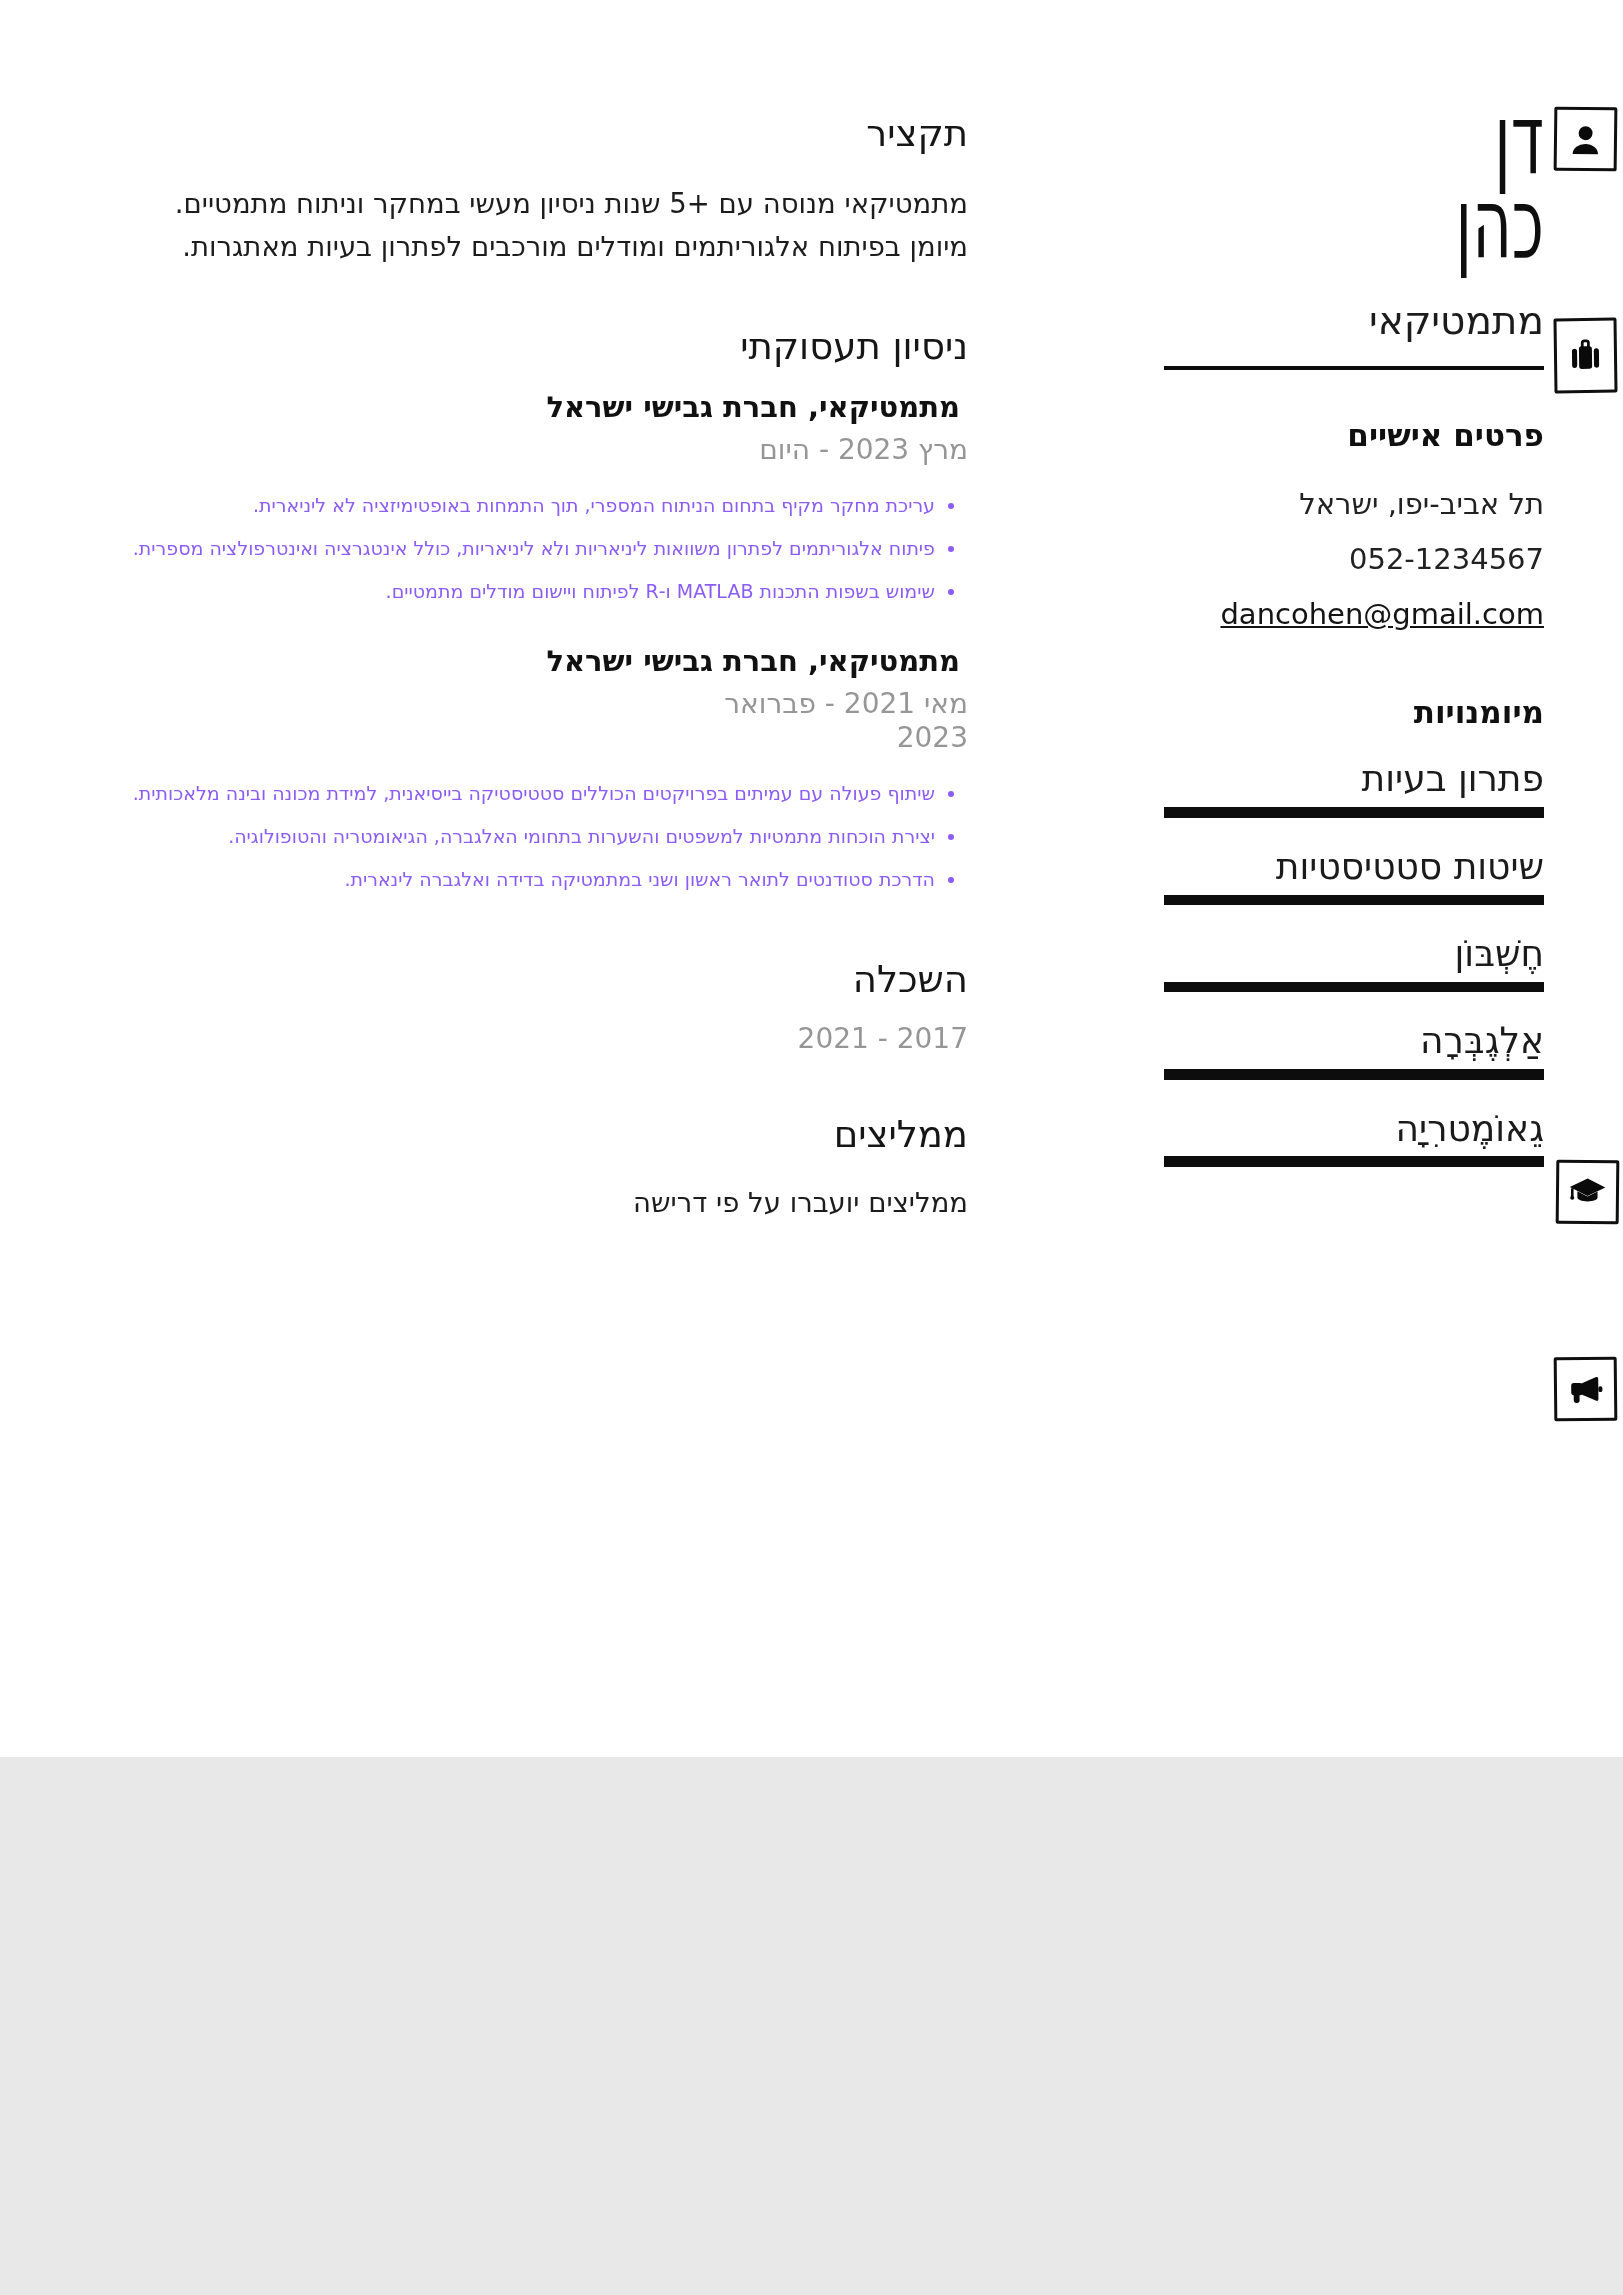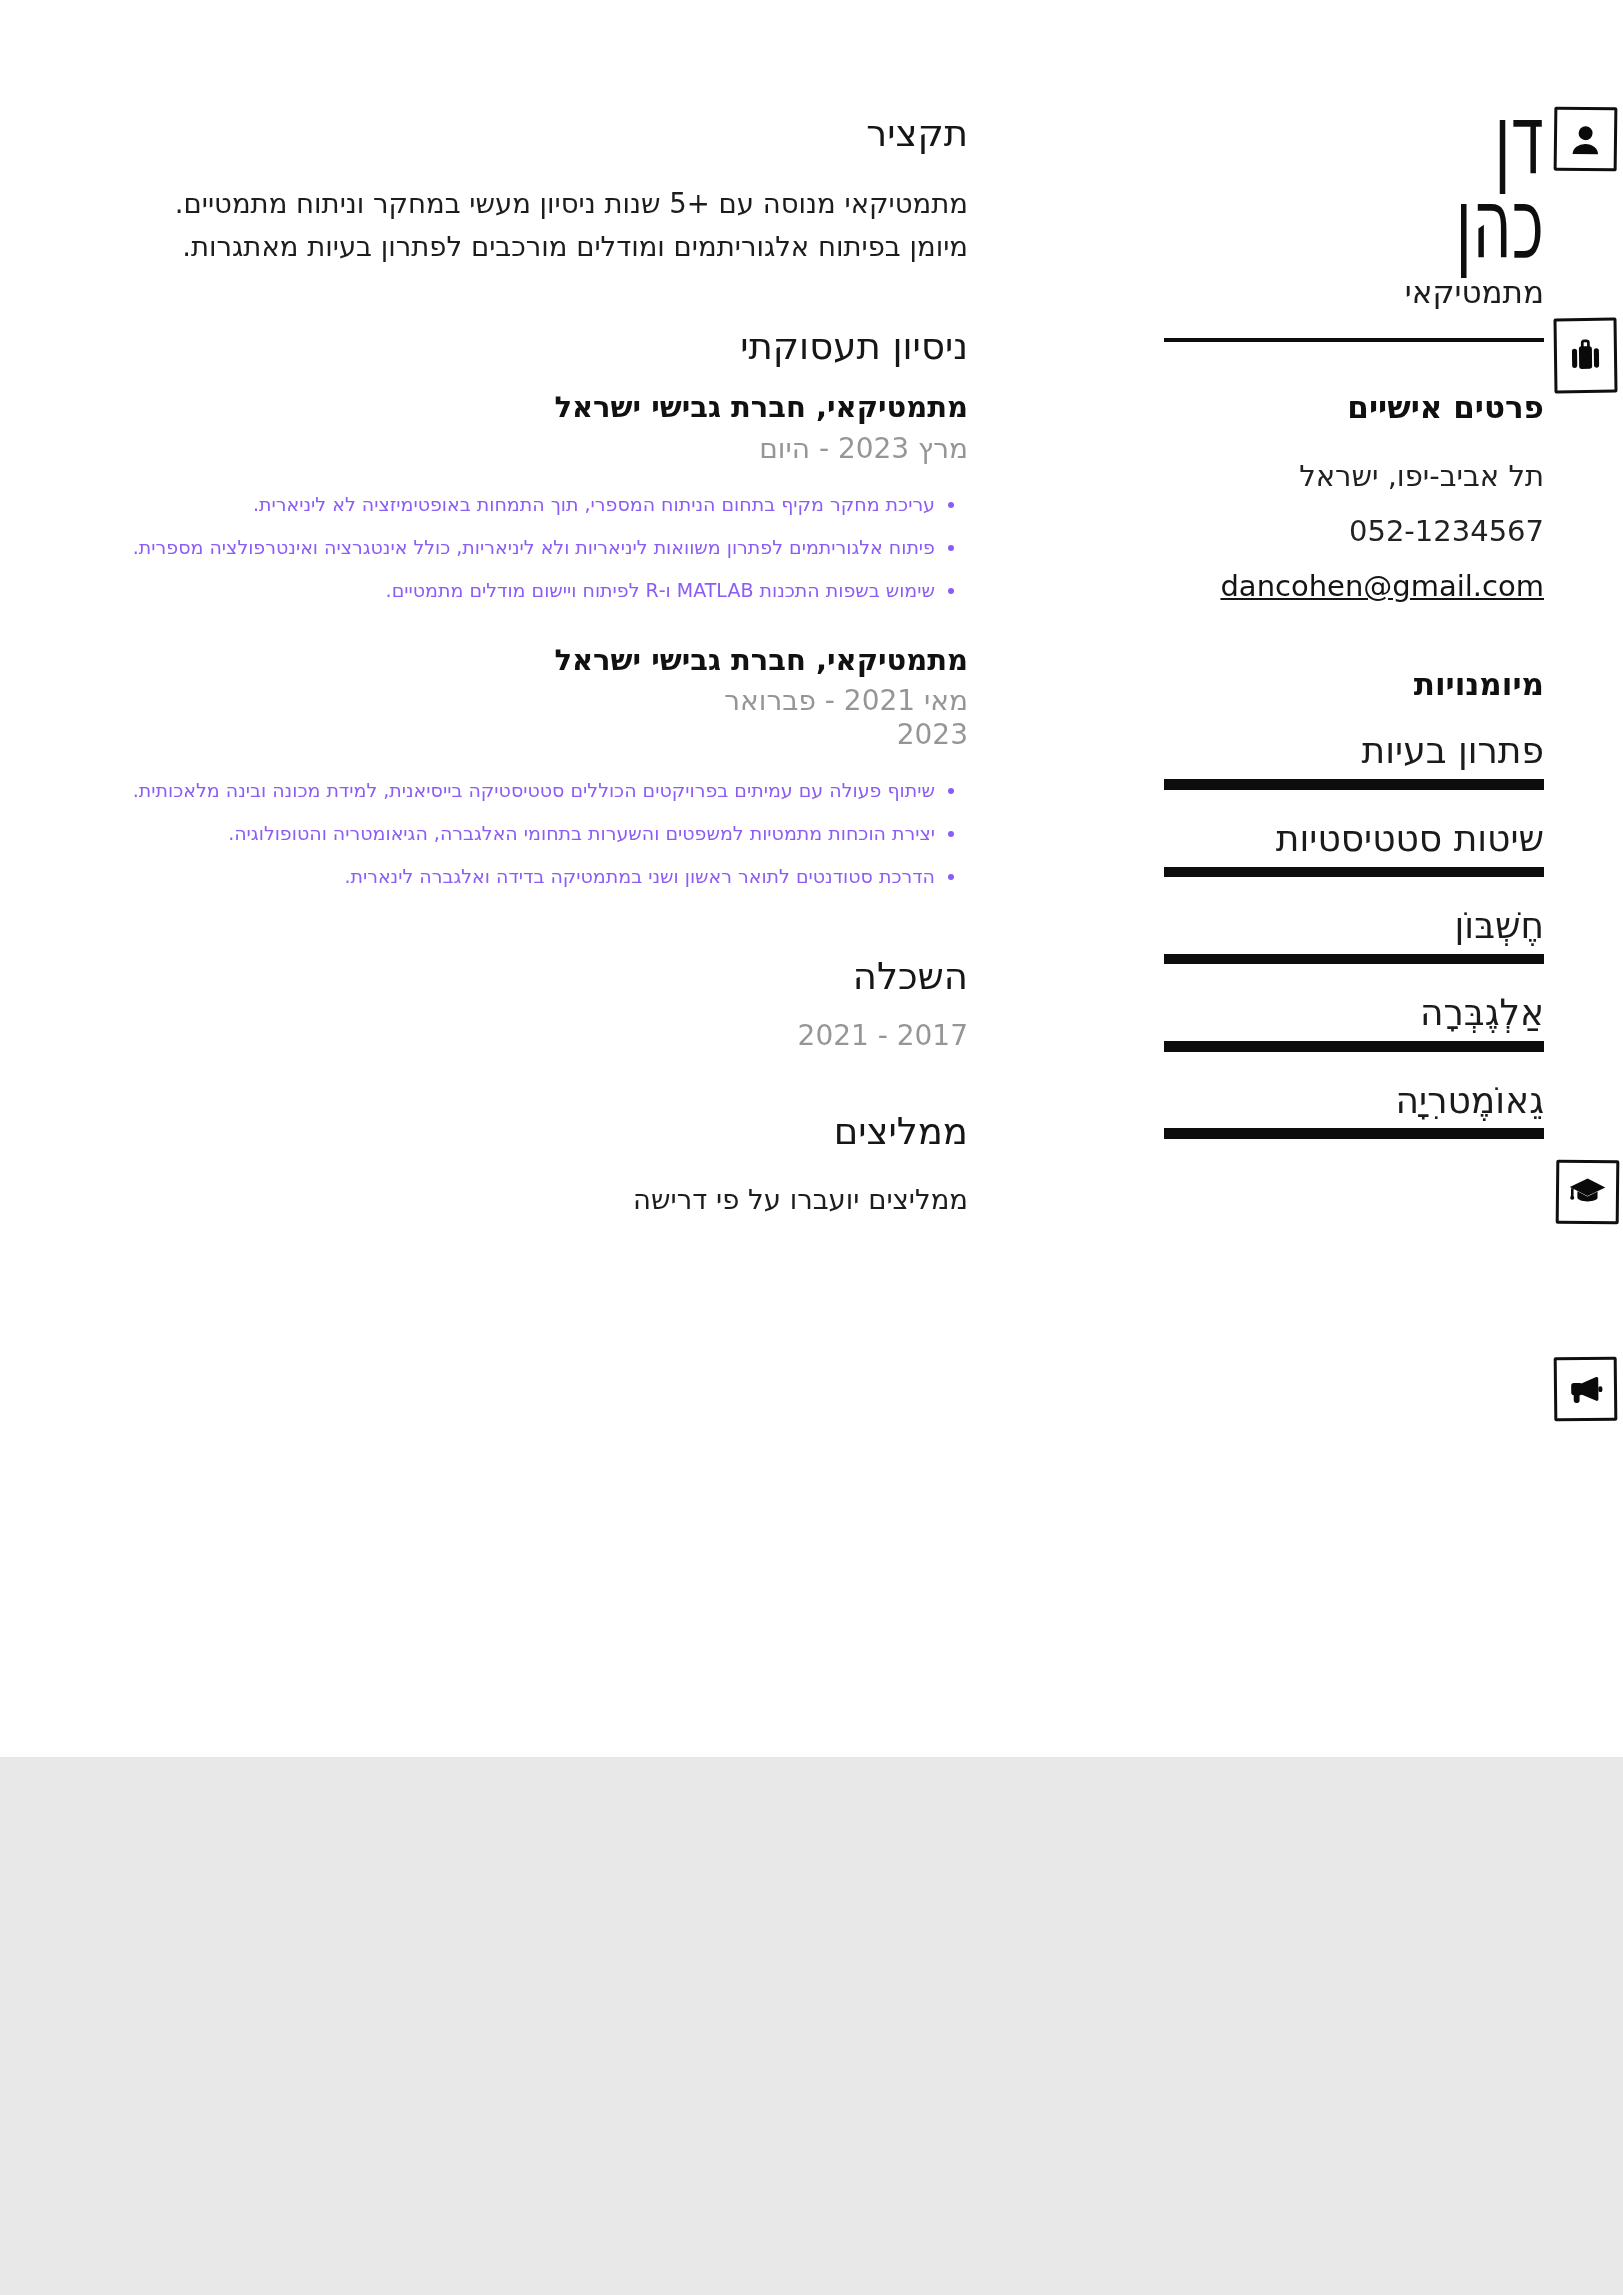--- a/index.html
+++ b/index.html
@@ -33,21 +33,21 @@
     font-size:27.5px;
     line-height:43px;
     color:#1d1d1d;
   }
   .job{margin-top:23.6px;}
   .job-title{
     font-size:29px;
     line-height:35px;
     font-weight:700;
     color:#111;
-    margin:0;
+    margin:8px;
   }
   .job-date{
     margin-top:6.5px;
     font-size:28px;
     line-height:34px;
     color:#969696;
     max-width:249px;
   }
   ul.bullets{
     margin:17px 0 0 0;
@@ -78,22 +78,22 @@
   .person-name{
     font-size:98px;
     line-height:84px;
     font-weight:400;
     color:#0e0e0e;
     transform:scaleX(0.62);
     transform-origin:100% 0;
     white-space:nowrap;
   }
   .person-role{
-    margin-top:7px;
-    font-size:31px;
+    margin-top:35px;
+    font-size:39px;
     line-height:39px;
     color:#1c1c1c;
   }
   .side-rule{
     margin-top:26px;
     height:3.9px;
     background:#0c0c0c;
   }
   .side-header{
     margin:46px 0 0 0;

